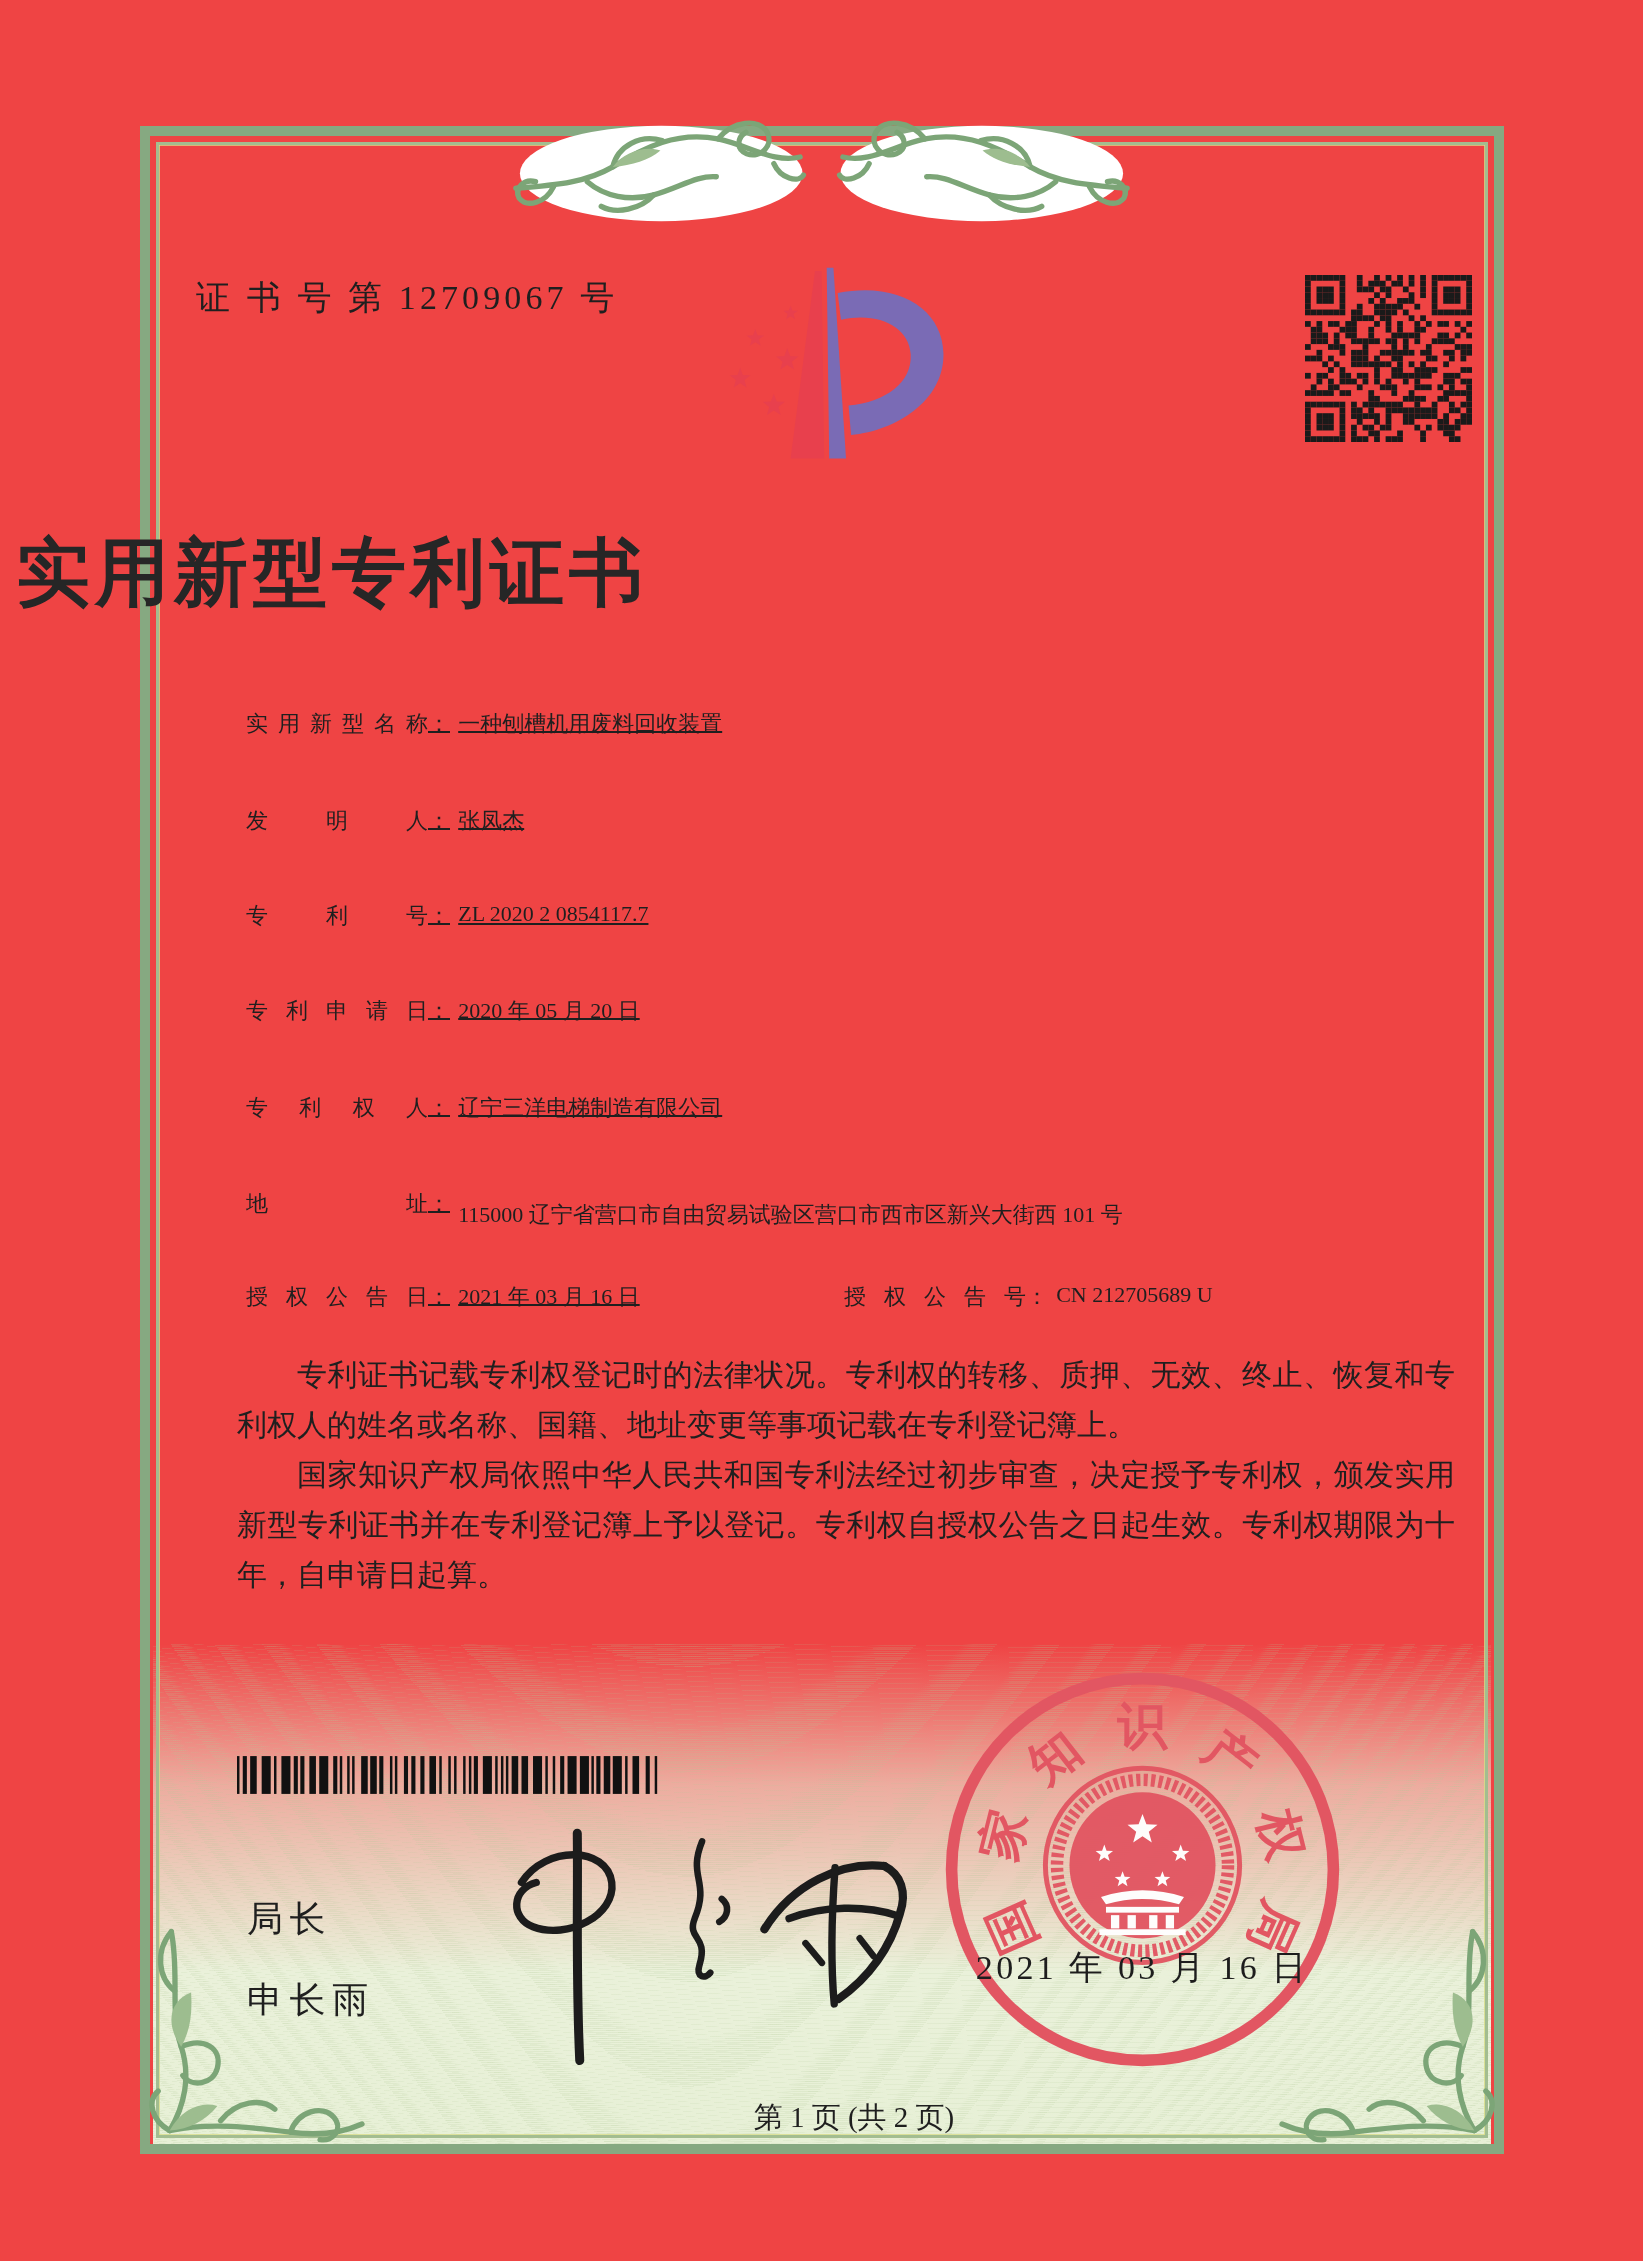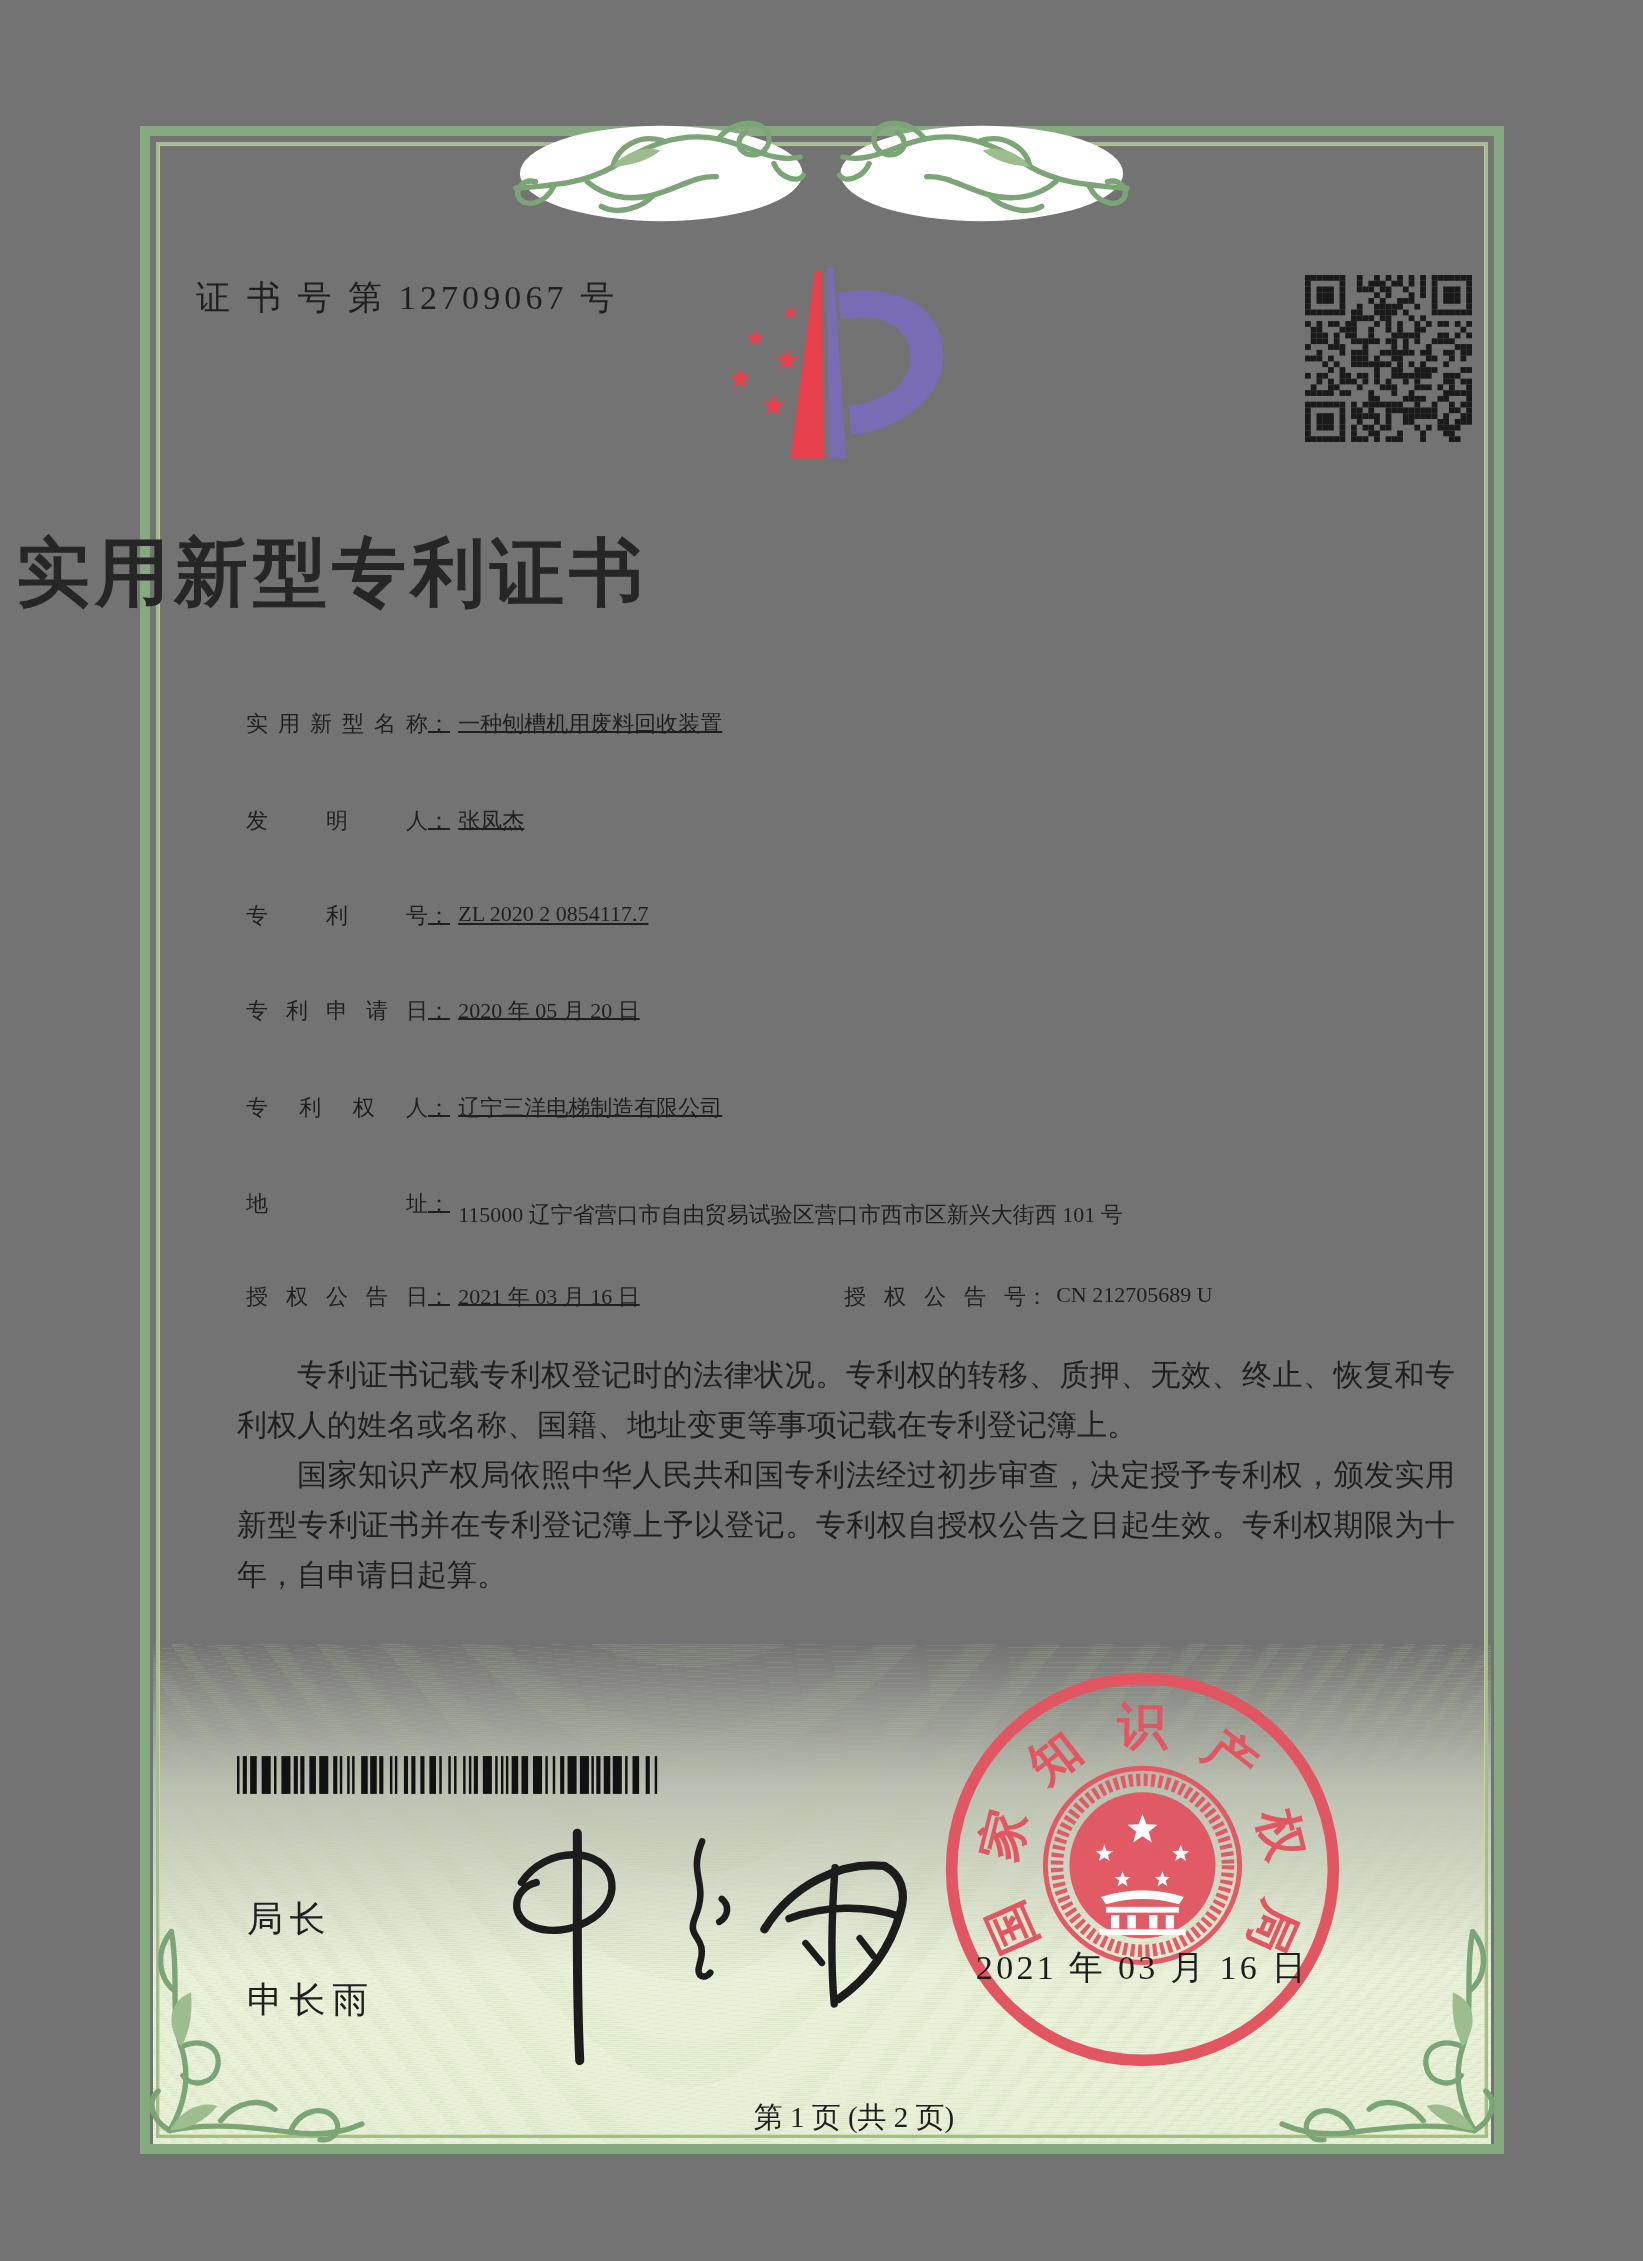--- a/index.html
+++ b/index.html
@@ -1,17 +1,17 @@
 <!DOCTYPE html>
 <html style="font-size:13px"><head>
 <meta charset="utf-8">
 <style>
   html,body{margin:0;padding:0;background:#e8e8e8;}
   .page{
-    position:relative;width:1644px;height:2261px;background:#737373;
+    position:relative;width:1644px;height:2261px;background:#ef4444;
     font-family:"Liberation Serif","DejaVu Serif",serif;color:#1f1f1f;
     overflow:hidden;margin:0 auto;
   }
   
   .tint{
     position:absolute;left:153px;top:1644px;width:1338px;height:505px;z-index:1;
     background:
       repeating-radial-gradient(120% 60% at 40% 150%, rgba(255,255,255,0) 0 8.2px, rgba(176,200,150,.18) 9px 10.7px),
       repeating-radial-gradient(130% 70% at 70% 165%, rgba(255,255,255,0) 0 10px, rgba(176,200,150,.14) 10.7px 12.3px),
       linear-gradient(180deg, rgba(235,242,220,0) 0%, rgba(235,242,220,.6) 28%, #eaf1da 65%, #e7f0d6 100%);

